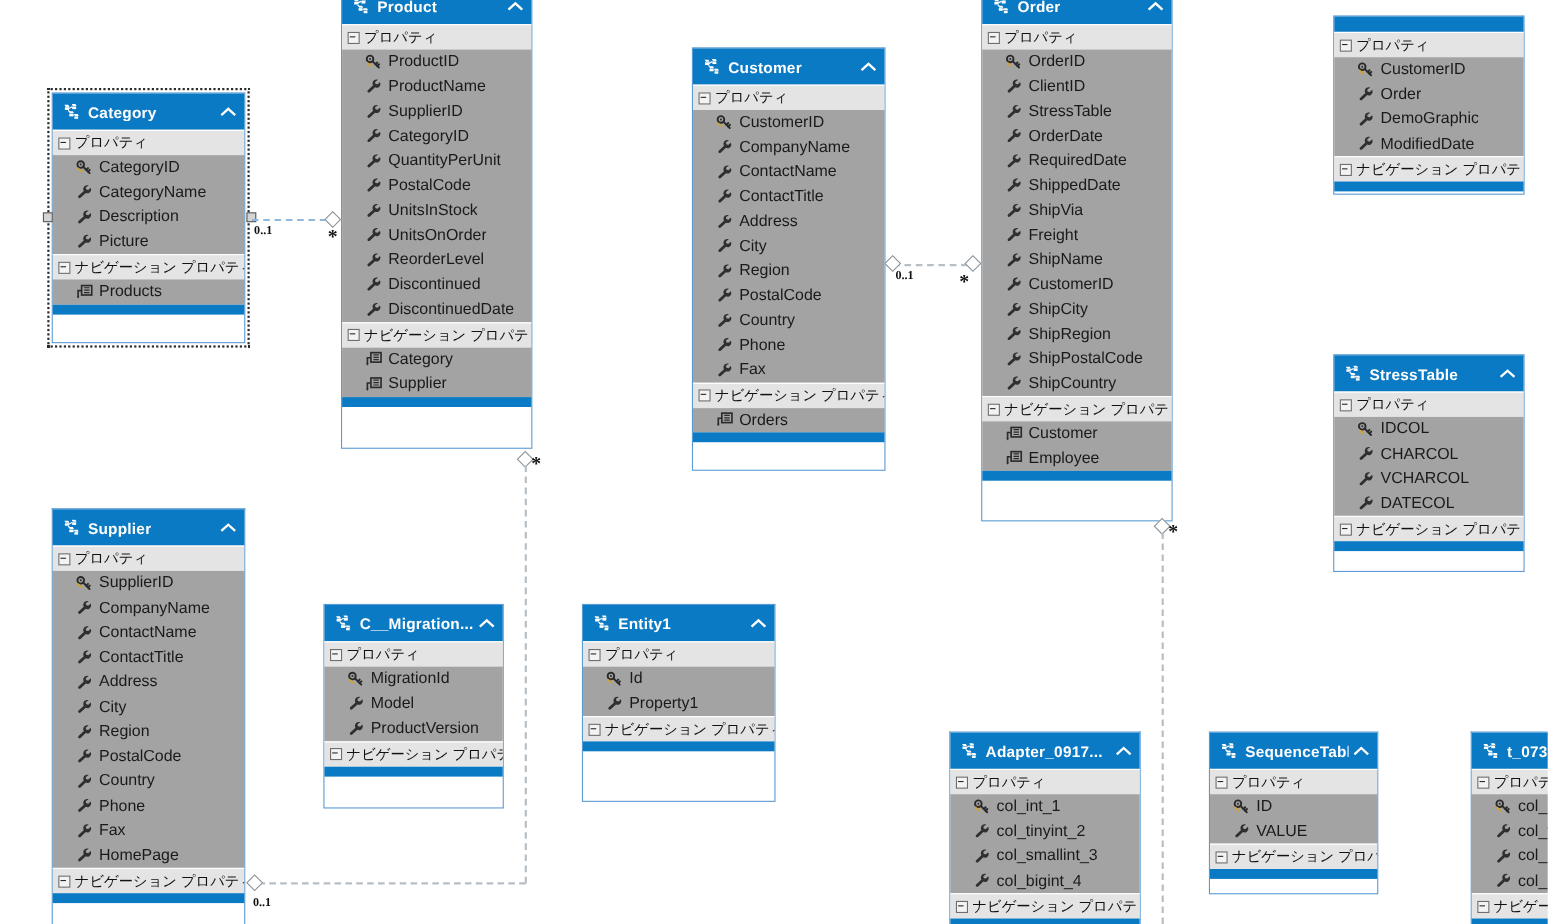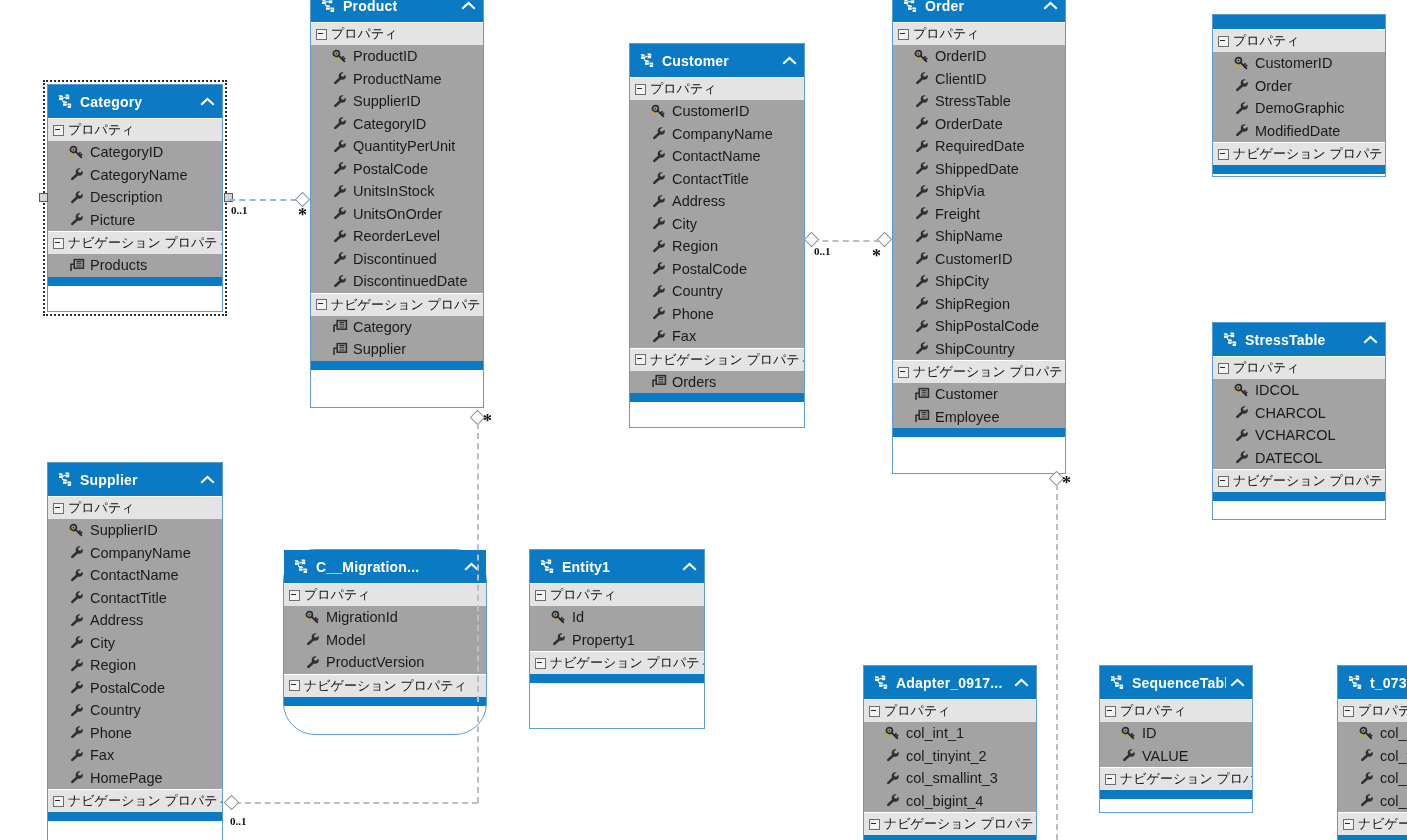--- a/index.html
+++ b/index.html
@@ -782,21 +782,21 @@
           <span class="plbl">HomePage</span>
         </div>
       </div>
     <div class="grp navgrp">
       <span class="exp"></span>
       <span class="glbl">ナビゲーション プロパティ</span>
     </div>
 
     <div class="foot"></div>
   </div>
-    <div class="entity" style="left: 283px; top: 549px; width: 204px; height: 186px; border-radius: 32px;">
+    <div class="entity" style="left: 294px; top: 549px; width: 164px; height: 186px;">
     <div class="hdr">
       <svg class="ent-icon" viewBox="0 0 17 15">
         <path d="M2.5 1.3 L6.0 1.3 L7.2 3.2 L3.8 3.2 Z" fill="#ffffff"></path>
         <path d="M3.0 3.6 L6.8 3.6 L6.8 6.0 L3.0 6.0 Z" fill="#ffffff"></path>
         <path d="M9.2 0.6 L12.6 0.6 L13.6 2.4 L10.2 2.4 Z" fill="#ffffff"></path>
         <rect x="9.6" y="2.8" width="3.6" height="2.4" fill="#ffffff"></rect>
         <path d="M6.6 7.2 L10.2 7.2 L11.2 9.0 L7.6 9.0 Z" fill="#ffffff"></path>
         <rect x="7.0" y="9.4" width="3.6" height="2.4" fill="#ffffff"></rect>
         <path d="M11.2 9.6 L14.6 9.6 L15.6 11.4 L12.2 11.4 Z" fill="#ffffff"></path>
         <rect x="11.6" y="11.8" width="3.4" height="2.2" fill="#ffffff"></rect>

